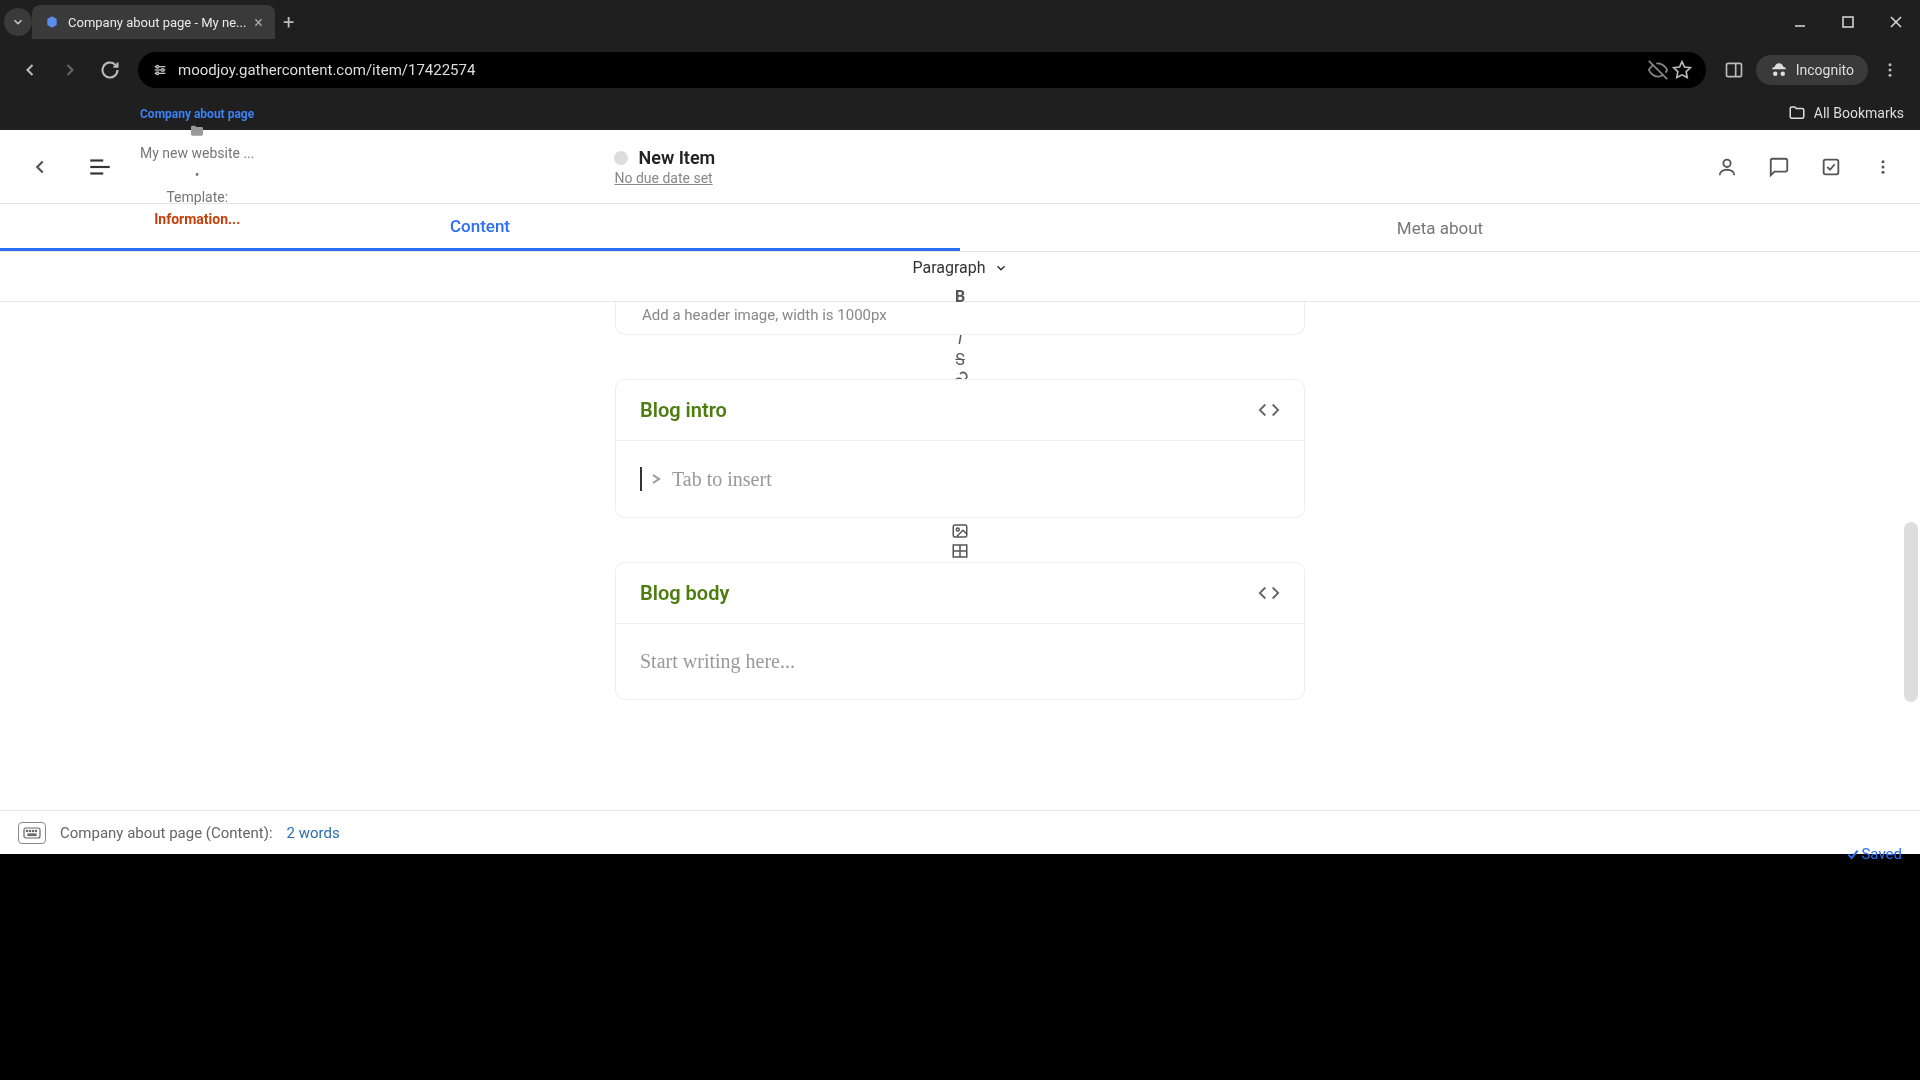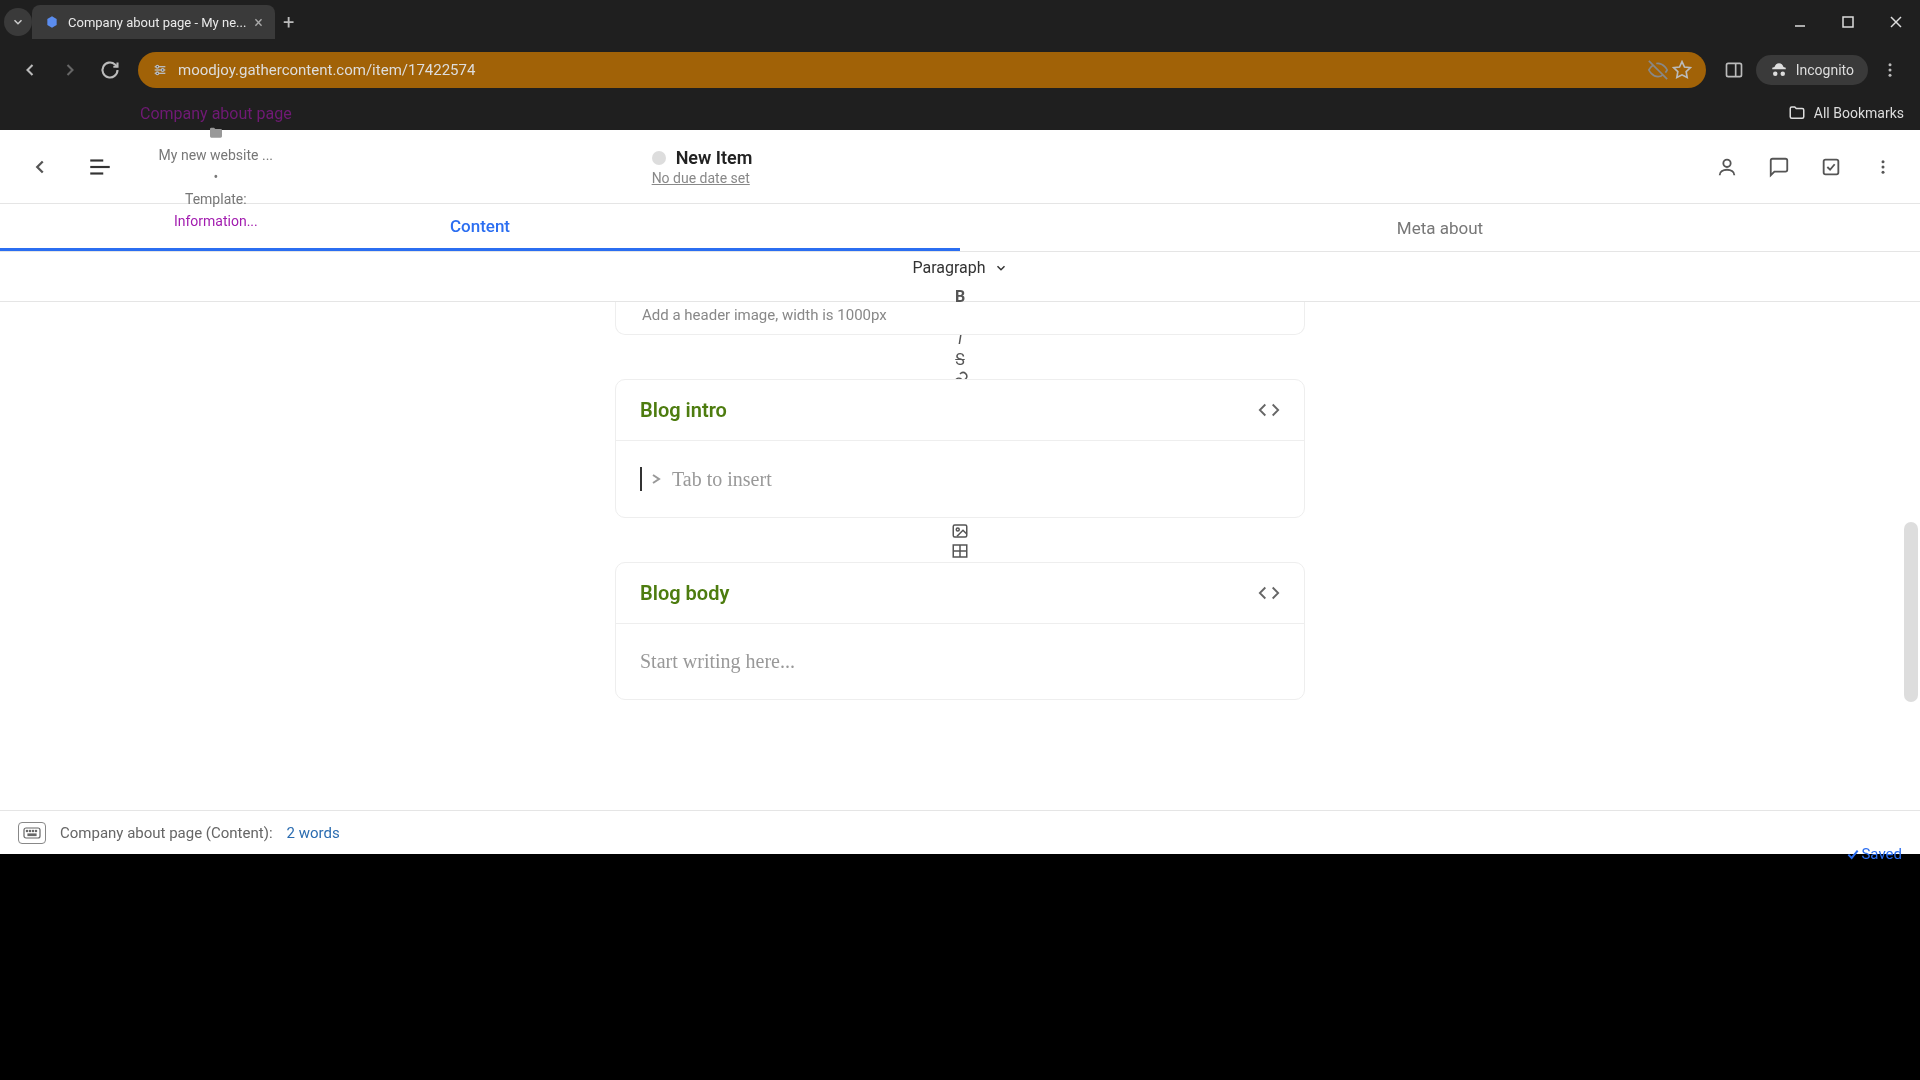--- a/index.html
+++ b/index.html
@@ -12,34 +12,34 @@
 .tab { background: #3a3a3a; color: #eaeaea; height: 34px; border-radius: 8px 8px 0 0; padding: 0 12px; display: flex; align-items: center; gap: 8px; font-size: 13px; min-width: 230px; }
 .tab .favicon { width: 16px; height: 16px; color: #5b8def; display: flex; align-items: center; justify-content: center; }
 .tab .close { color: #aaa; margin-left: auto; font-size: 16px; }
 .new-tab { color: #bbb; font-size: 20px; padding: 0 8px; }
 .win-controls { margin-left: auto; display: flex; gap: 24px; padding-right: 8px; color: #ddd; }
 .win-controls span { display:flex; align-items:center; justify-content:center; width:24px; height:24px; }
 
 .addr-bar { display:flex; align-items:center; padding: 8px 12px; gap: 4px; height: 52px; }
 .addr-btn { width: 36px; height: 36px; display:flex; align-items:center; justify-content:center; color:#bbb; border-radius:50%; }
 .addr-btn.disabled { color:#666; }
-.addr-input { flex:1; background:#a16207; height:36px; border-radius:18px; display:flex; align-items:center; padding: 0 14px; color:#ddd; font-size:15px; gap:10px; margin: 0 6px; }
+.addr-input { flex:1; background:#000000; height:36px; border-radius:18px; display:flex; align-items:center; padding: 0 14px; color:#ddd; font-size:15px; gap:10px; margin: 0 6px; }
 .addr-input .secure { color:#bbb; }
 .addr-right { display:flex; align-items:center; gap:4px; margin-left:auto; }
 .incognito-badge { background:#3a3a3a; color:#ddd; border-radius:18px; padding:6px 14px; display:flex; align-items:center; gap:8px; font-size:14px; }
 .bookmarks-bar { display:flex; justify-content:flex-end; padding: 6px 16px; color:#ddd; font-size:14px; align-items:center; gap:8px; height:34px; }
 
 
 .app-header { height: 74px; border-bottom: 1px solid #e5e5e5; display:flex; align-items:center; padding: 0 20px; gap: 20px; }
 .back-btn { width:40px; height:40px; display:flex; align-items:center; justify-content:center; color:#555; cursor:pointer; }
 .menu-btn { width:40px; height:40px; display:flex; align-items:center; justify-content:center; color:#333; cursor:pointer; }
 .title-block { display:flex; flex-direction:column; gap:2px; }
-.page-title { font-size:16px; font-weight:400; color:#701a75; }
+.page-title { font-size:12px; font-weight:700; color:#3b82f6; }
 .breadcrumb { font-size:14px; color:#777; display:flex; align-items:center; gap:6px;flex-direction:column; }
-.breadcrumb a { color:#a21caf; text-decoration:none; }
+.breadcrumb a { color:#c2410c; text-decoration:none;font-weight:bold; }
 .status-block { margin-left: 340px; display:flex; flex-direction:column; gap:2px; }
 .status-row { display:flex; align-items:center; gap:10px; }
 .status-dot { width:14px; height:14px; border-radius:50%; background:#ddd; }
 .status-label { font-size:18px; font-weight:600; color:#222; }
 .due-date { font-size:14px; color:#888; text-decoration:underline; cursor:pointer; }
 .header-actions { margin-left:auto; display:flex; gap:18px; color:#555; }
 .header-actions .ic { width:34px; height:34px; display:flex; align-items:center; justify-content:center; cursor:pointer; }
 
 
 .tabs { display:flex; border-bottom: 1px solid #e5e5e5; height:48px; }

